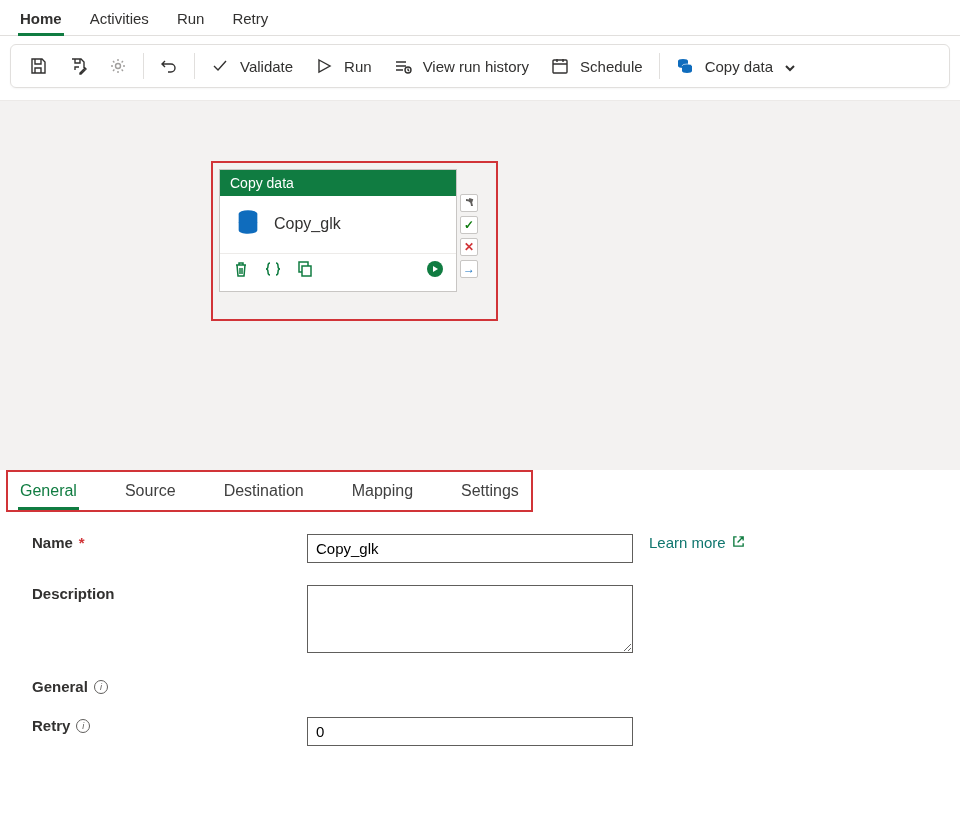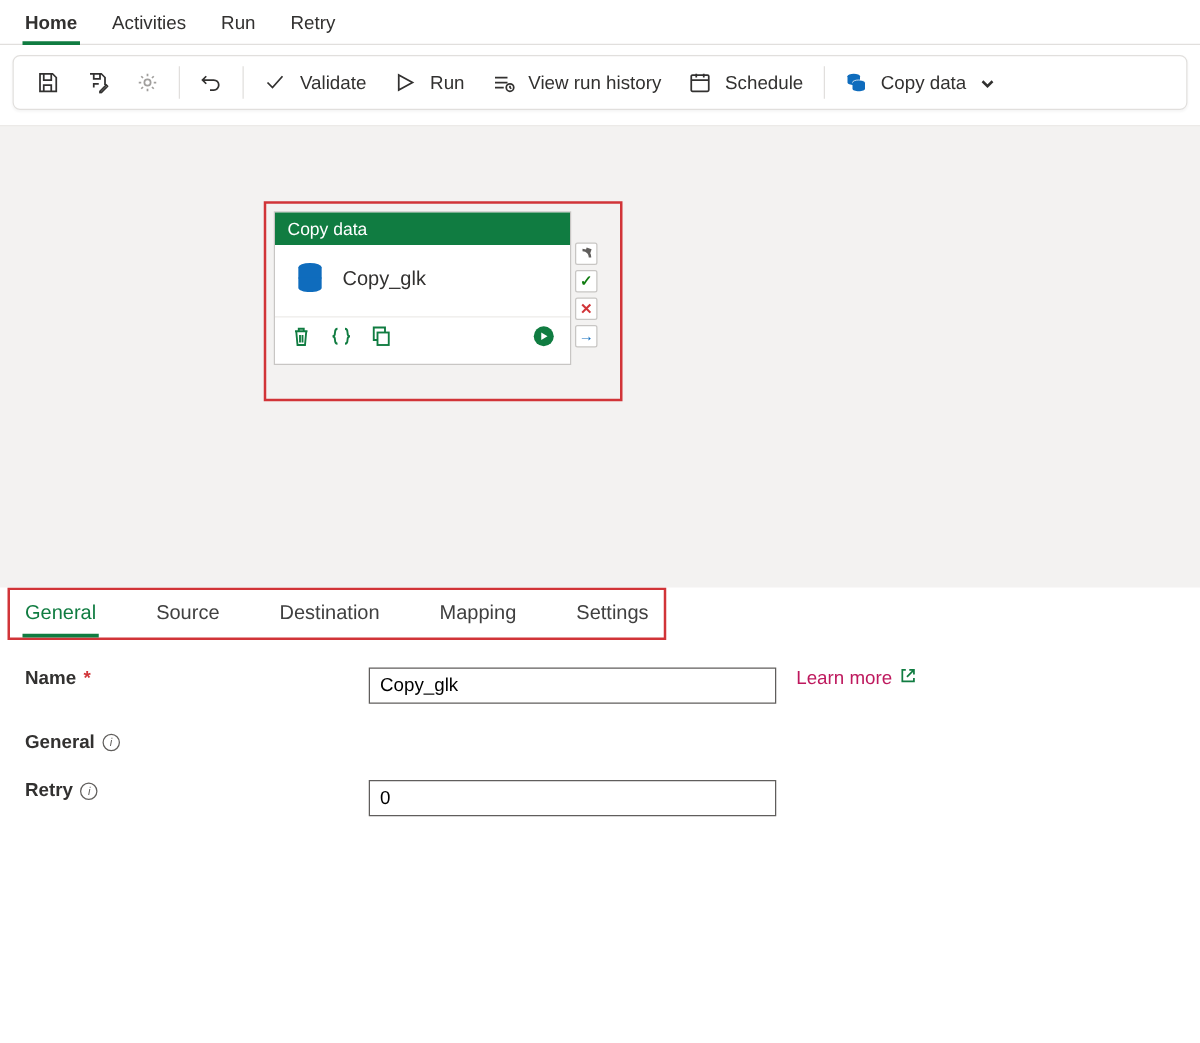--- a/index.html
+++ b/index.html
@@ -46,28 +46,28 @@
 
 
 .panel { }
 .panel-tabs-frame { display: inline-block; border: 2px solid #d13438; margin: 0 0 0 6px; padding: 6px 10px 2px 10px; }
 .panel-tabs { display: flex; gap: 44px; }
 .panel-tab { padding: 4px 2px 8px; cursor: pointer; font-size: 16px; position: relative; color: #404040; }
 .panel-tab.active { color: #107c41; font-weight: 400; }
 .panel-tab.active::after { content: ""; position: absolute; left: 0; right: 0; bottom: -2px; height: 3px; background: #107c41; }
 
 .form { padding: 22px 20px 0; }
-.form-row { display: flex; align-items: flex-start; margin-bottom: 22px; }
+.form-row { display: flex; align-items: flex-start; margin-bottom: 22px; margin-left: 12px; }
 .form-label { width: 275px; font-size: 15px; font-weight: 600; display: flex; align-items: center; gap: 6px; }
 .req { color: #d13438; }
 .info-icon { width: 14px; height: 14px; border: 1px solid #605e5c; border-radius: 50%; display: inline-flex; align-items: center; justify-content: center; font-size: 9px; color: #605e5c; font-weight: normal; font-style: italic; }
 .form-input { width: 326px; }
 .form-input input, .form-input textarea { width: 100%; border: 1px solid #605e5c; padding: 5px 8px; font-family: inherit; font-size: 15px; }
 .form-input textarea { height: 68px; resize: both; }
-.learn-more { margin-left: 16px; color: #be185d; font-size: 15px; display: inline-flex; align-items: center; gap: 6px; cursor: pointer; }
+.learn-more { margin-left: 16px; color: #0f766e; font-size: 15px; display: inline-flex; align-items: center; gap: 6px; cursor: pointer; }
 .ext-icon svg { width: 13px; height: 13px; stroke: #107c41; fill: none; stroke-width: 1.5; }
 
 .advanced { display: flex; align-items: center; gap: 6px; padding: 6px 20px; cursor: pointer; font-size: 15px; font-weight: 600; }
 .advanced svg { width: 12px; height: 12px; stroke: #323130; stroke-width: 2; fill: none; }
 </style>
 </head>
 <body>
 
 <div class="top-tabs">
   <div class="top-tab active">Home</div>
@@ -225,20 +225,26 @@
       <div class="form-input"><input type="text" value="Copy_glk" style=""></div>
       <a class="learn-more">
         <span>Learn more</span>
         <span class="ext-icon"><svg viewBox="0 0 14 14">
               <path d="M5 2H2v10h10V9 M8 2h4v4 M12 2L6 8"></path>
             </svg></span>
       </a>
     </div>
     <div class="form-row">
       <div class="form-label">
+          <span>Description</span>
+        </div>
+      <div class="form-input"><textarea style=""></textarea></div>
+    </div>
+    <div class="form-row">
+      <div class="form-label">
           <span>General</span> 
           <span class="info-icon">i</span>
         </div>
     </div>
     <div class="form-row">
       <div class="form-label">
           <span>Retry</span> 
           <span class="info-icon">i</span>
         </div>
       <div class="form-input"><input type="text" value="0" style=""></div>

